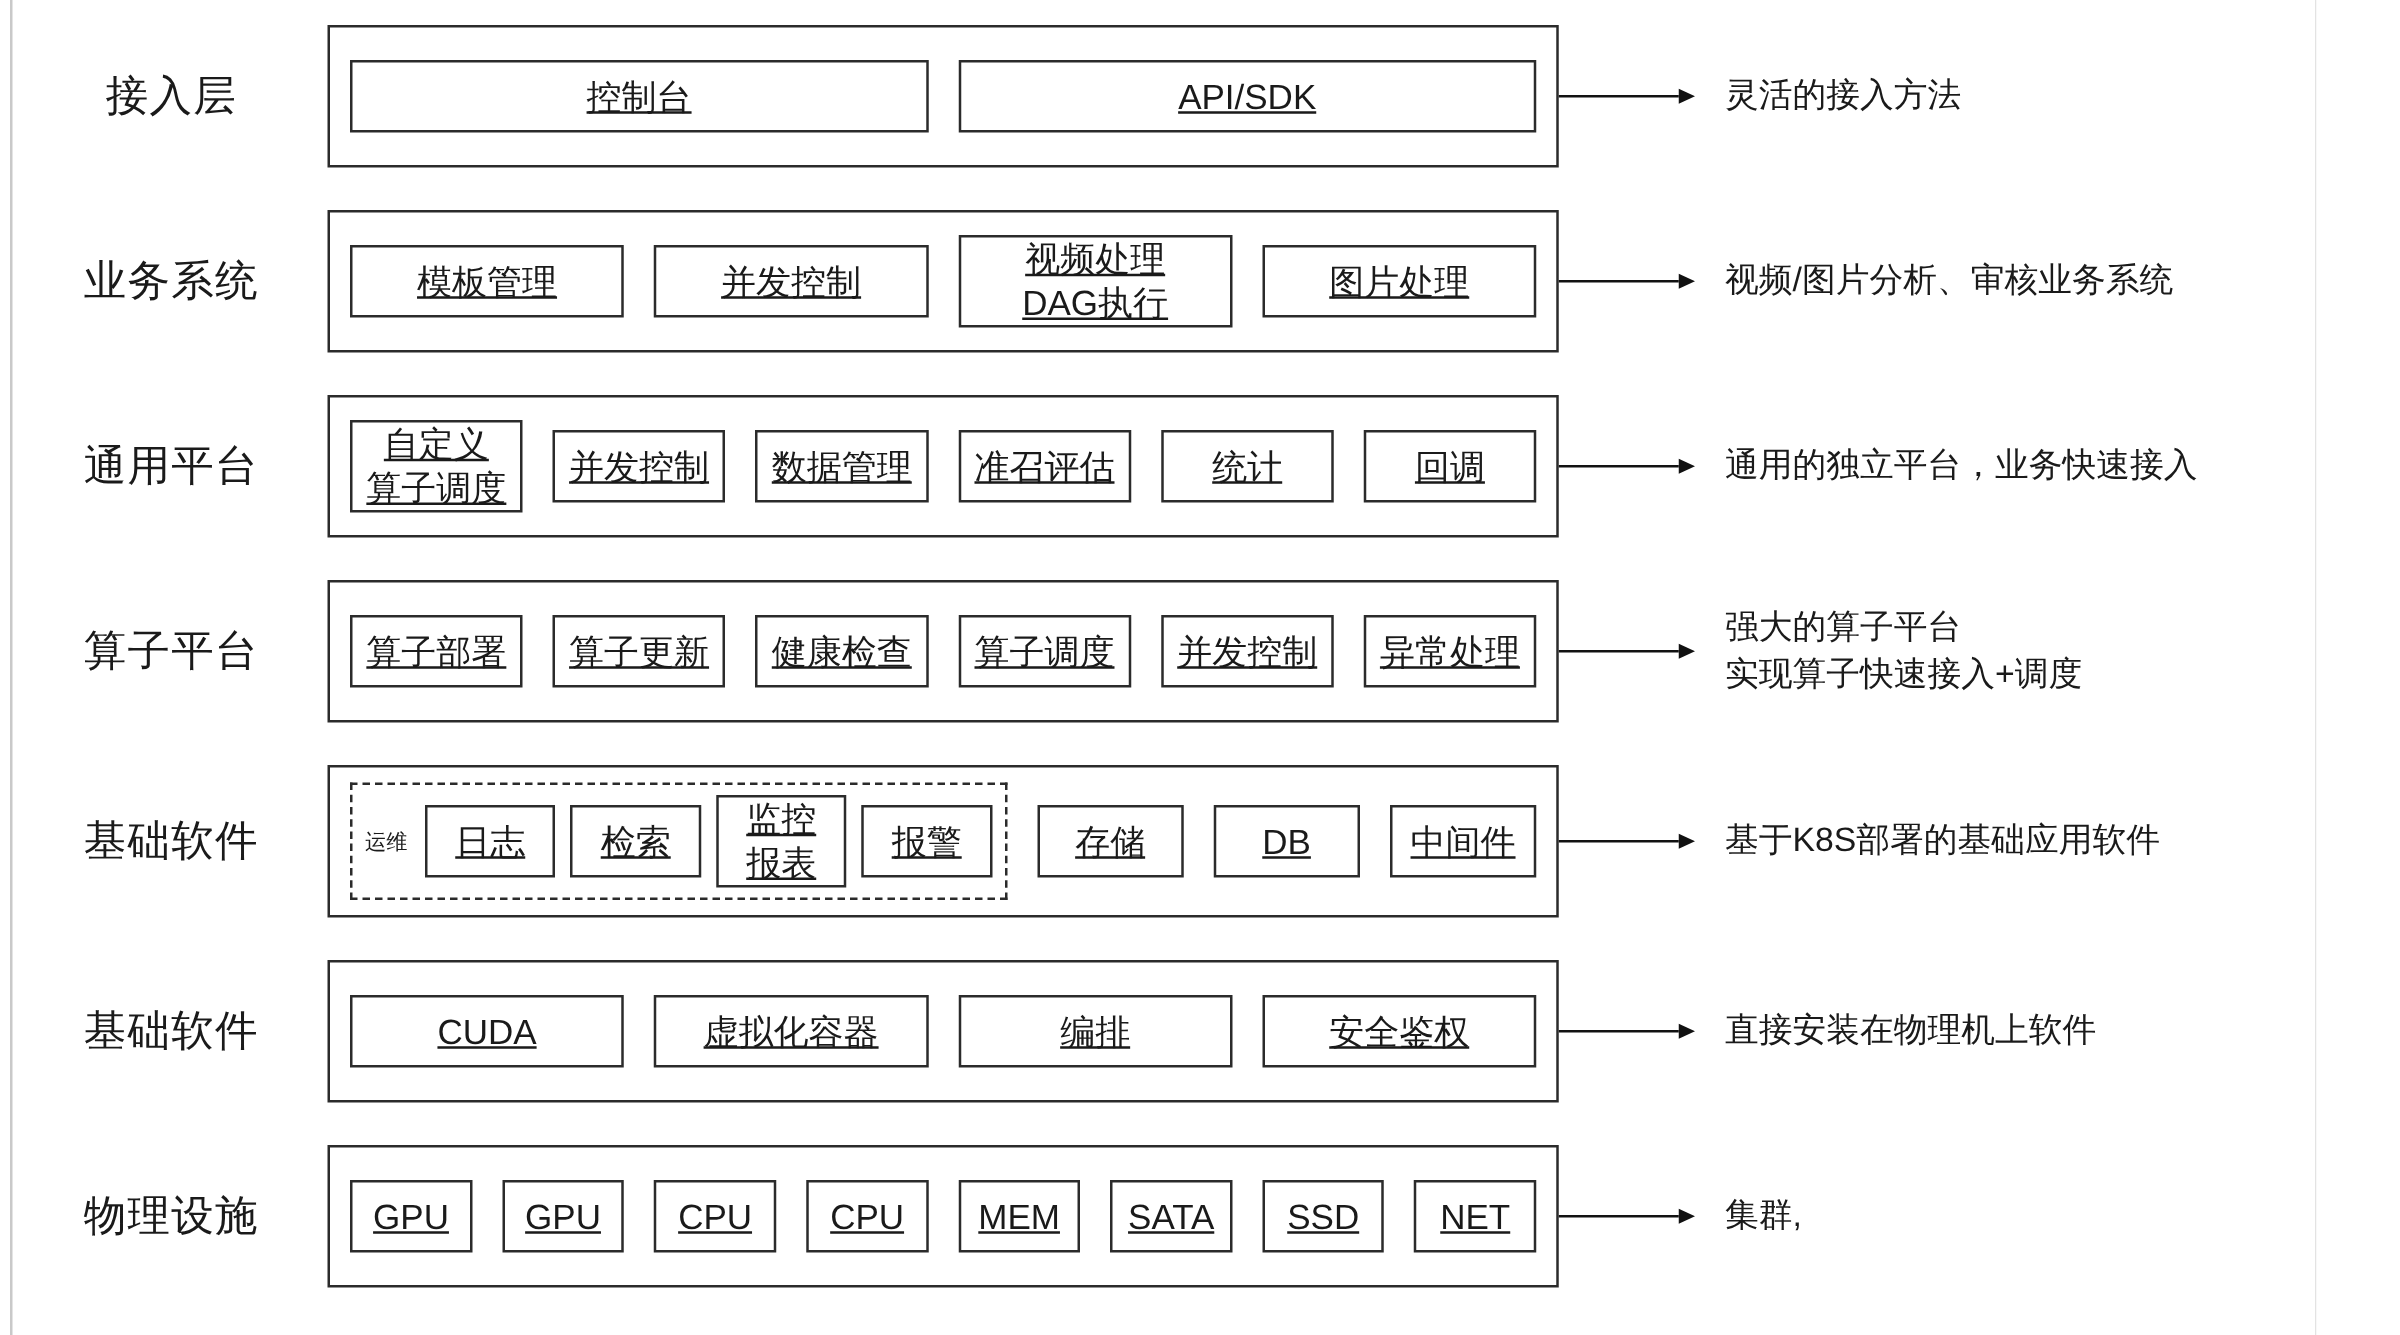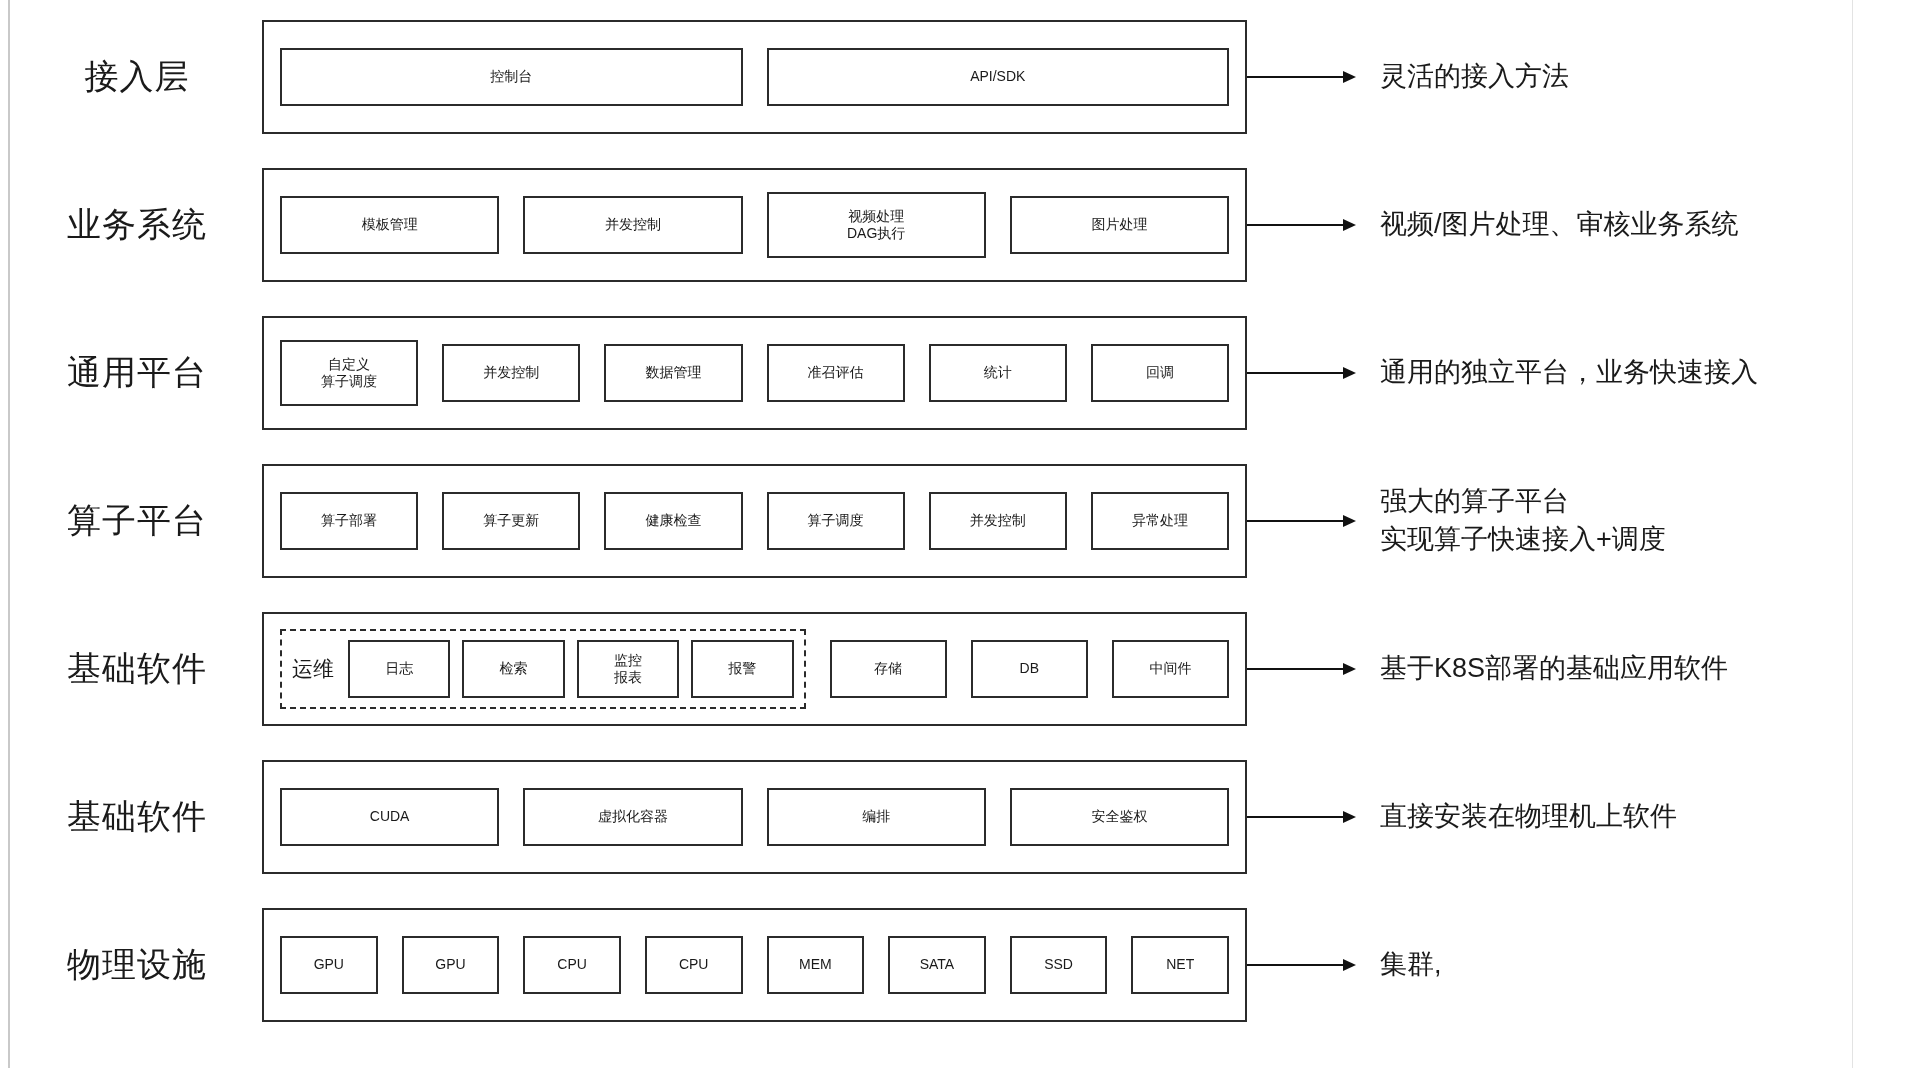--- a/index.html
+++ b/index.html
@@ -10,27 +10,27 @@
   .edge-line-right { position:absolute; left:1852px; top:0; bottom:0; width:1px; background:#e3e3e3; }
 
   .layer-row { display:flex; align-items:center; margin-bottom:34px;padding-left:12px; }
   .layer-label { width:250px; flex:0 0 250px; text-align:center; font-size:34px;
     font-weight:500; letter-spacing:1px; white-space:nowrap; }
   .layer-container { flex:0 0 985px; width:985px; min-height:114px;
     border:2px solid #2b2b2b; background:#ffffff; display:flex; align-items:center;
     padding:12px 16px; gap:24px; }
   .ibox { flex:1; min-height:58px; border:2px solid #2b2b2b; background:#ffffff;
     display:flex; align-items:center; justify-content:center; text-align:center;
-    font-size:14px; line-height:1.25; white-space:pre-line; }
+    font-size:28px; line-height:1.25; white-space:pre-line;text-decoration:underline; }
   .ibox.tall { min-height:66px; }
 
   .ops-group { flex:4.45; border:2px dashed #2b2b2b; display:flex; align-items:center;
     gap:12px; padding:8px 10px 8px 8px; min-height:80px; }
   .ops-group .ibox { min-height:58px; }
-  .ops-group-label { font-size:21px; white-space:nowrap; padding:0 2px; }
+  .ops-group-label { font-size:17px; white-space:nowrap; padding:0 2px; }
 
   .arrow-wrap { display:flex; align-items:center; flex:0 0 auto; }
   .arrow-line { width:96px; height:2px; background:#111; }
   .arrow-head { width:0; height:0; border-left:13px solid #111;
     border-top:6px solid transparent; border-bottom:6px solid transparent; }
   .annotation { margin-left:24px; font-size:27px; line-height:1.4; white-space:pre-line; }
 </style>
 </head>
 <body>
 
@@ -57,21 +57,21 @@
       <div class="ibox">模板管理</div>
       <div class="ibox">并发控制</div>
       <div class="ibox tall">视频处理
 DAG执行</div>
       <div class="ibox">图片处理</div>
     </div>
     <div class="arrow-wrap">
       <div class="arrow-line"></div>
       <div class="arrow-head"></div>
     </div>
-    <div class="annotation">视频/图片处理、审核业务系统</div>
+    <div class="annotation">视频/图片分析、审核业务系统</div>
   </div>
 
   <div class="layer-row">
     <div class="layer-label">通用平台</div>
     <div class="layer-container">
       <div class="ibox tall">自定义
 算子调度</div>
       <div class="ibox">并发控制</div>
       <div class="ibox">数据管理</div>
       <div class="ibox">准召评估</div>

